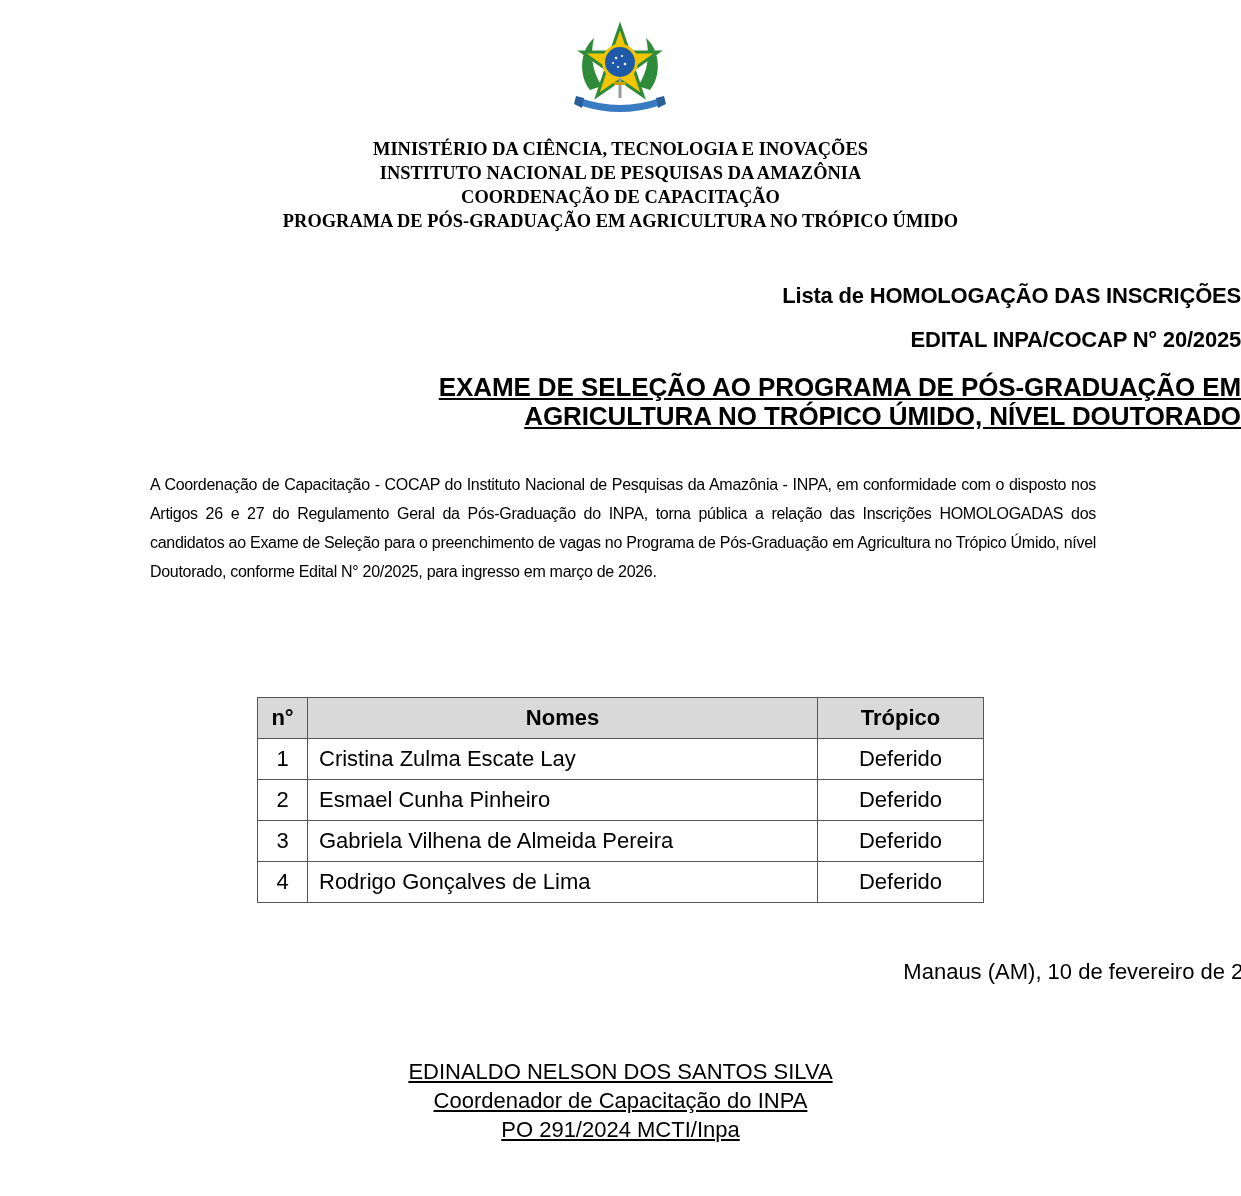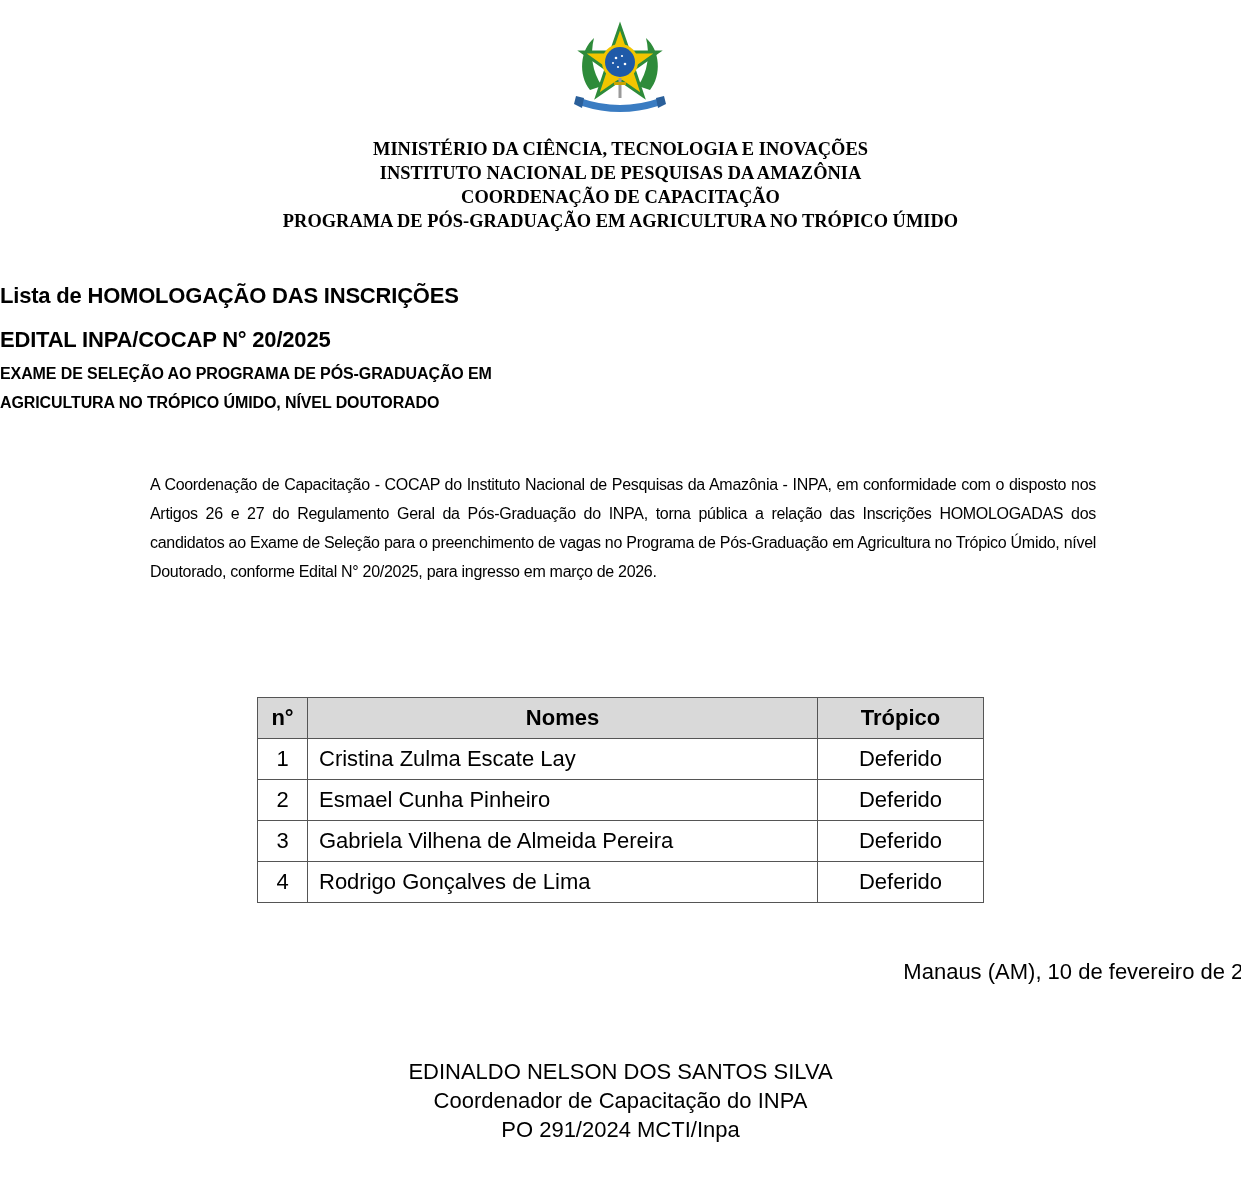--- a/index.html
+++ b/index.html
@@ -40,28 +40,28 @@
       font-size: 19px;
       line-height: 24px;
       transform: scaleX(0.97);
     }
     .header-block div { white-space: nowrap; }
 
     .title-block {
       position: absolute;
       left: 0;
       width: 1241px;
-      text-align: left;
+      text-align: right;
       font-family: "Liberation Sans", "DejaVu Sans", sans-serif;
       font-weight: bold;
       color: #000;
     }
     .t1 { top: 282px; font-size: 22px; line-height: 28px; letter-spacing: -0.2px; }
     .t2 { top: 326px; font-size: 22px; line-height: 28px; letter-spacing: -0.2px; }
-    .t3 { top: 359px; font-size: 16px; line-height: 29px; letter-spacing: -0.1px; }
+    .t3 { top: 373px; font-size: 26px; line-height: 29px; letter-spacing: -0.1px; text-decoration: underline; }
 
     .body-text {
       position: absolute;
       left: 150px;
       top: 470px;
       width: 946px;
       font-family: "Liberation Sans", "DejaVu Sans", sans-serif;
       font-size: 16px;
       line-height: 29px;
       text-align: justify;
@@ -107,21 +107,21 @@
     .signature {
       position: absolute;
       left: 0;
       width: 1241px;
       top: 1057px;
       text-align: center;
       font-family: "Liberation Sans", "DejaVu Sans", sans-serif;
       font-size: 22px;
       line-height: 29px;
     }
-    .signature div { white-space: nowrap; }
+    .signature div { white-space: nowrap; text-decoration: underline; }
   </style>
 </head>
 <body>
 
 <div class="page">
 
   <div class="coat">
     <svg width="96" height="96" viewBox="0 0 96 96" xmlns="http://www.w3.org/2000/svg">
 
       <path d="M18 70 C6 55 8 30 22 18 C18 34 20 52 30 66 Z" fill="#2e8b3a"></path>

